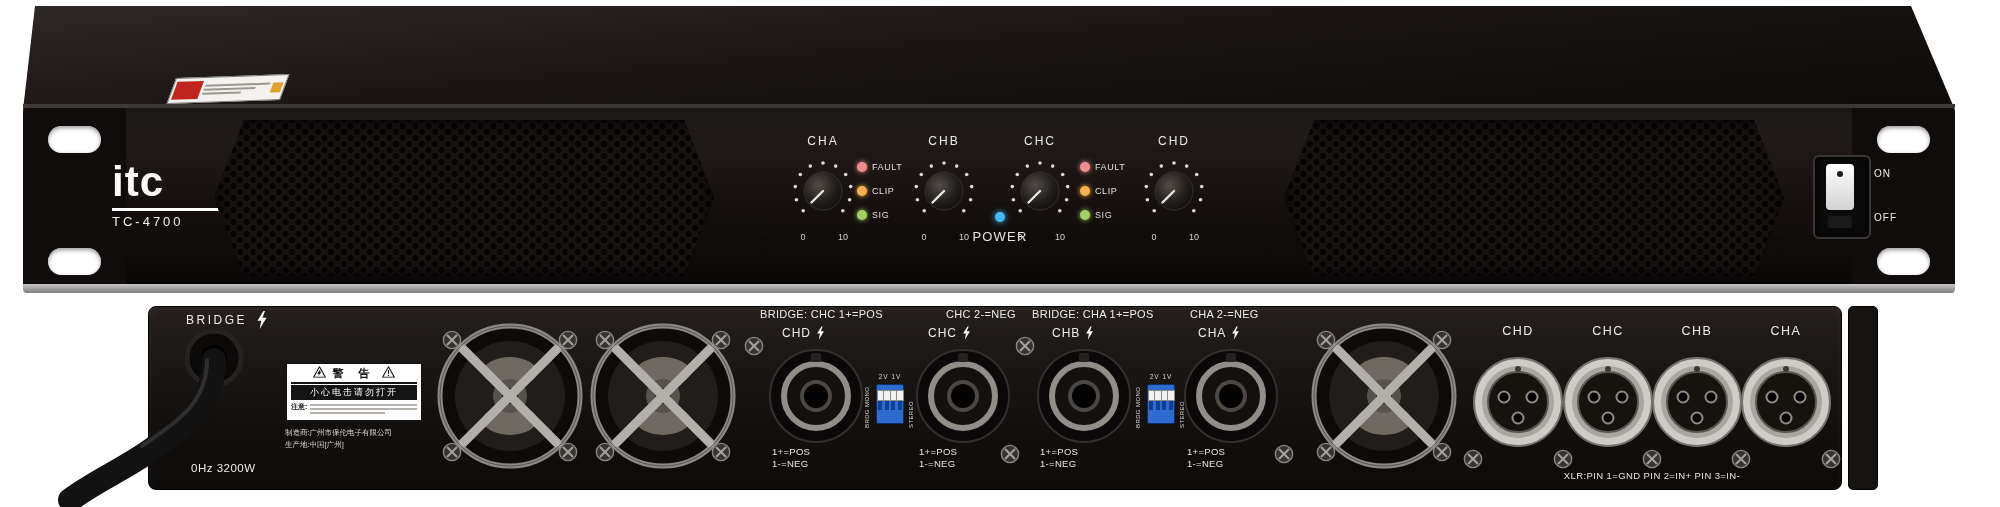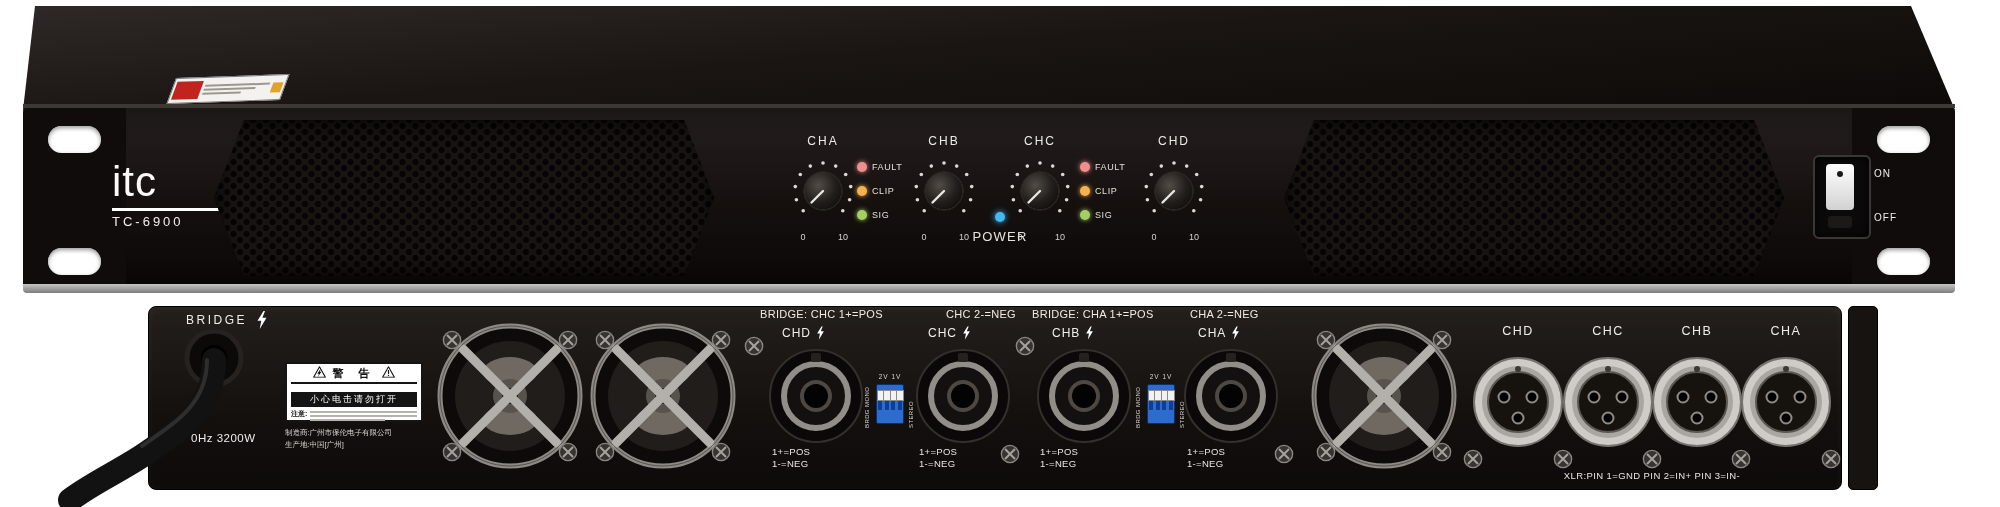--- a/index.html
+++ b/index.html
@@ -128,23 +128,23 @@
     <div class="abs" style="left:23px;top:284px;width:1932px;height:9px;border-radius:0 0 4px 4px;
                 background:linear-gradient(#c6c6c6,#7c7c7c)"></div>
 
     <div class="abs" style="left:23px;top:108px;width:103px;height:176px;background:#0f0c0b;border-radius:6px 0 0 0"></div>
     <div class="abs" style="left:1852px;top:108px;width:103px;height:176px;background:#0f0c0b;border-radius:0 6px 0 0"></div>
     <div class="abs" style="left:48px;top:126px;width:53px;height:27px;border-radius:14px;background:#fff;box-shadow:inset 0 2px 4px #999"></div>
     <div class="abs" style="left:48px;top:248px;width:53px;height:27px;border-radius:14px;background:#fff;box-shadow:inset 0 2px 4px #999"></div>
     <div class="abs" style="left:1877px;top:126px;width:53px;height:27px;border-radius:14px;background:#fff;box-shadow:inset 0 2px 4px #999"></div>
     <div class="abs" style="left:1877px;top:248px;width:53px;height:27px;border-radius:14px;background:#fff;box-shadow:inset 0 2px 4px #999"></div>
 
-    <div class="abs" style="left:112px;top:158px;font-size:42px;font-weight:normal;letter-spacing:1px;color:#fcfbfa">itc</div>
+    <div class="abs" style="left:112px;top:158px;font-size:42px;font-weight:bold;letter-spacing:1px;color:#fcfbfa">itc</div>
     <div class="abs" style="left:112px;top:208px;width:108px;height:2.5px;background:#fff"></div>
-    <div class="abs" style="left:112px;top:214px;font-size:13px;letter-spacing:3px;color:#f2f0ee">TC-6900</div>
+    <div class="abs" style="left:112px;top:214px;font-size:13px;letter-spacing:3px;color:#f2f0ee">TC-4700</div>
 
     <div class="abs grille" style="left:214px;top:120px;width:500px;height:156px;
                 clip-path:polygon(30px 0,470px 0,500px 78px,470px 156px,30px 156px,0 78px)"></div>
     <div class="abs grille" style="left:1284px;top:120px;width:500px;height:156px;
                 clip-path:polygon(30px 0,470px 0,500px 78px,470px 156px,30px 156px,0 78px)"></div>
 
     <div class="ch-label" style="left:793px;top:134px;width:60px">CHA</div>
     <div class="abs" style="left:791px;top:159px;width:64px;height:64px">
       <svg width="64" height="64">
           <use href="#sym-knob"></use>
@@ -225,33 +225,33 @@
         <use href="#sym-bolt"></use>
       </svg>
 
     <svg class="abs" style="left:30px;top:330px" width="280" height="177" viewBox="0 0 280 177">
       <circle cx="184" cy="28" r="27" fill="#0c0a09" stroke="#262220" stroke-width="5"></circle>
       <circle cx="184" cy="28" r="13" fill="#000"></circle>
       <path d="M184,30 C184,78 152,98 118,122 C92,140 64,152 40,170" fill="none" stroke="#121212" stroke-width="24" stroke-linecap="round"></path>
       <path d="M177,30 C177,74 146,92 112,116" fill="none" stroke="#3b3b3b" stroke-width="4" stroke-linecap="round" opacity="0.7"></path>
     </svg>
 
-    <div class="abs" style="left:191px;top:432px;font-size:11.5px;letter-spacing:.5px;color:#efece8">0Hz 3200W</div>
+    <div class="abs" style="left:191px;top:462px;font-size:11.5px;letter-spacing:.5px;color:#efece8">0Hz 3200W</div>
 
     <div class="abs" style="left:285px;top:362px;width:138px;height:60px;background:#fff;border:2px solid #141414;border-radius:2px;padding:2px 4px;box-sizing:border-box;color:#111">
       <div style="display:flex;align-items:flex-start;justify-content:center;gap:6px;border-bottom:2px solid #141414;padding-bottom:1px">
         <svg width="13" height="12" viewBox="0 0 20 18">
             <use href="#sym-tri-bolt"></use>
           </svg>
         <span style="font-size:11px;font-weight:bold;letter-spacing:6px">警 告</span>
         <svg width="13" height="12" viewBox="0 0 20 18">
             <use href="#sym-tri-excl"></use>
           </svg>
       </div>
-      <div style="background:#141414;color:#fff;font-size:9px;text-align:center;letter-spacing:2px;padding:1px 4px;margin-top:8px">小心电击请勿打开</div>
+      <div style="background:#141414;color:#fff;font-size:9px;text-align:center;letter-spacing:2px;padding:1px 4px;margin-top:1px">小心电击请勿打开</div>
       <div style="display:flex;gap:3px;margin-top:2px;align-items:flex-start">
         <span style="font-size:7px;font-weight:bold">注意:</span>
         <span style="flex:1">
           <span style="display:block;height:2px;background:#b5b2ae;margin:2px 0"></span>
           <span style="display:block;height:2px;background:#b5b2ae;margin:2px 0"></span>
           <span style="display:block;height:2px;background:#b5b2ae;margin:2px 0;width:70%"></span>
         </span>
       </div>
     </div>
     <div class="abs" style="left:285px;top:428px;font-size:7.5px;color:#d9d6d2">制造商:广州市保伦电子有限公司</div>

